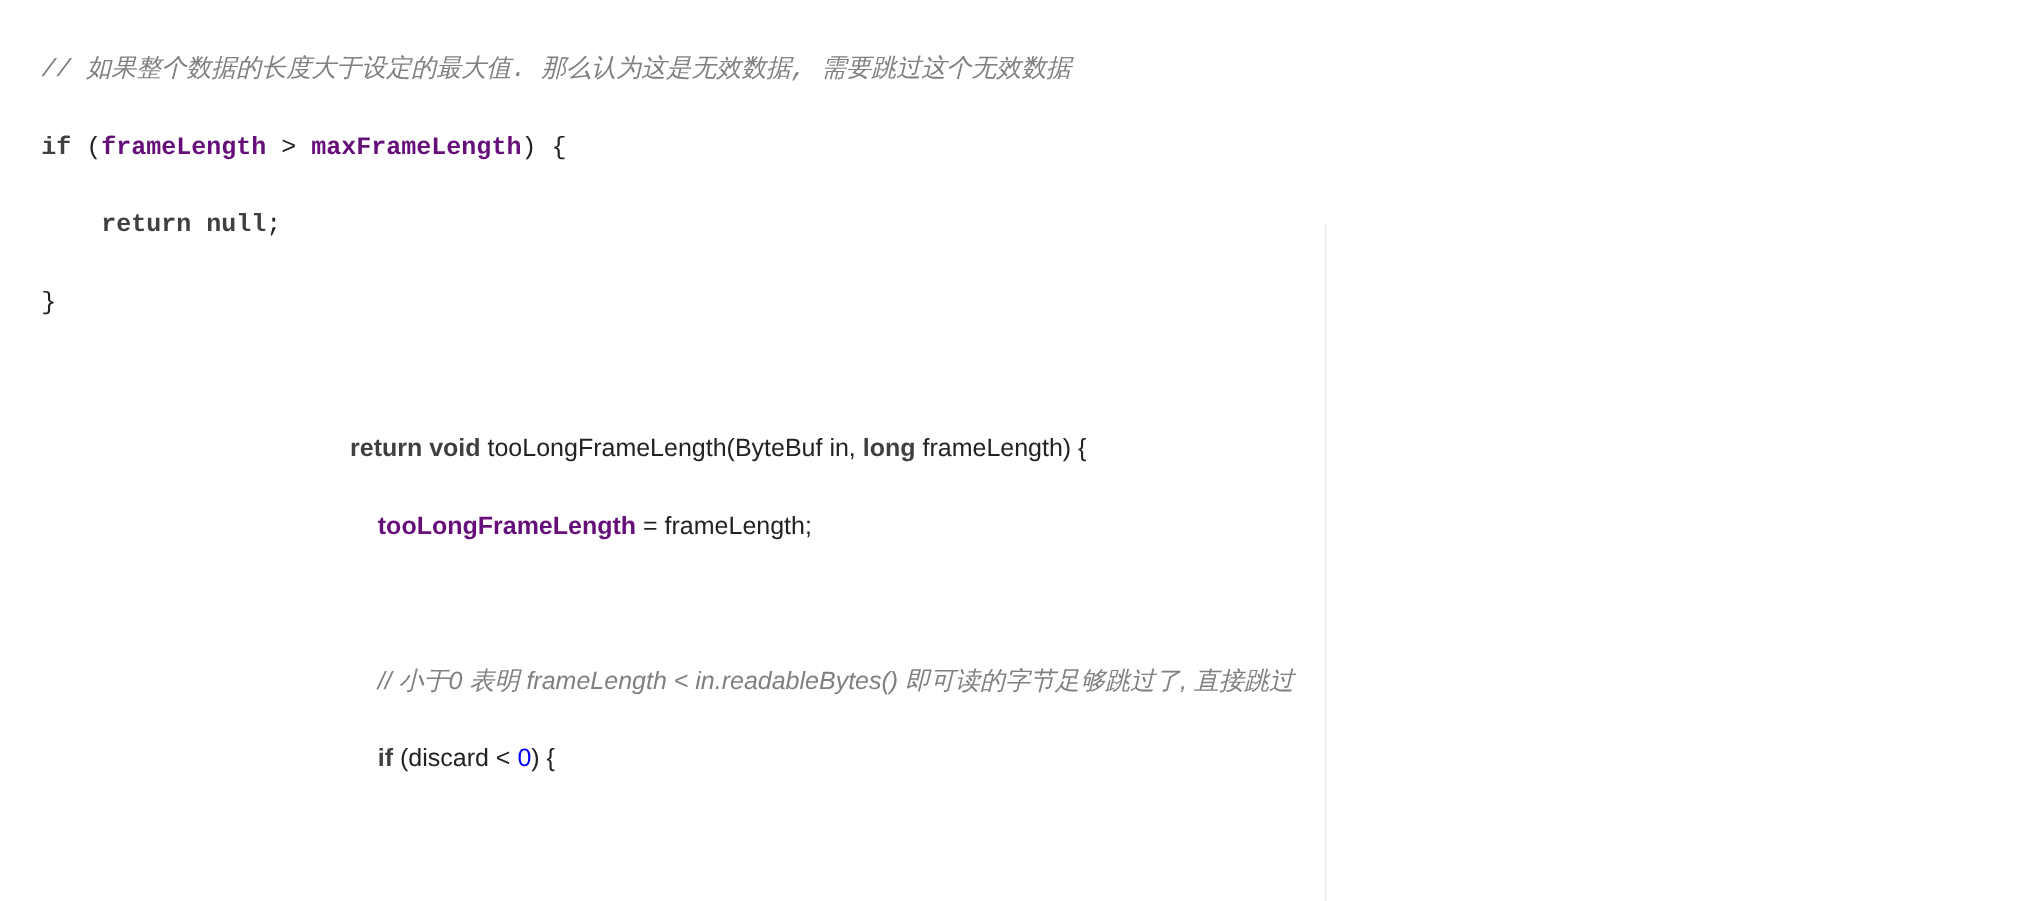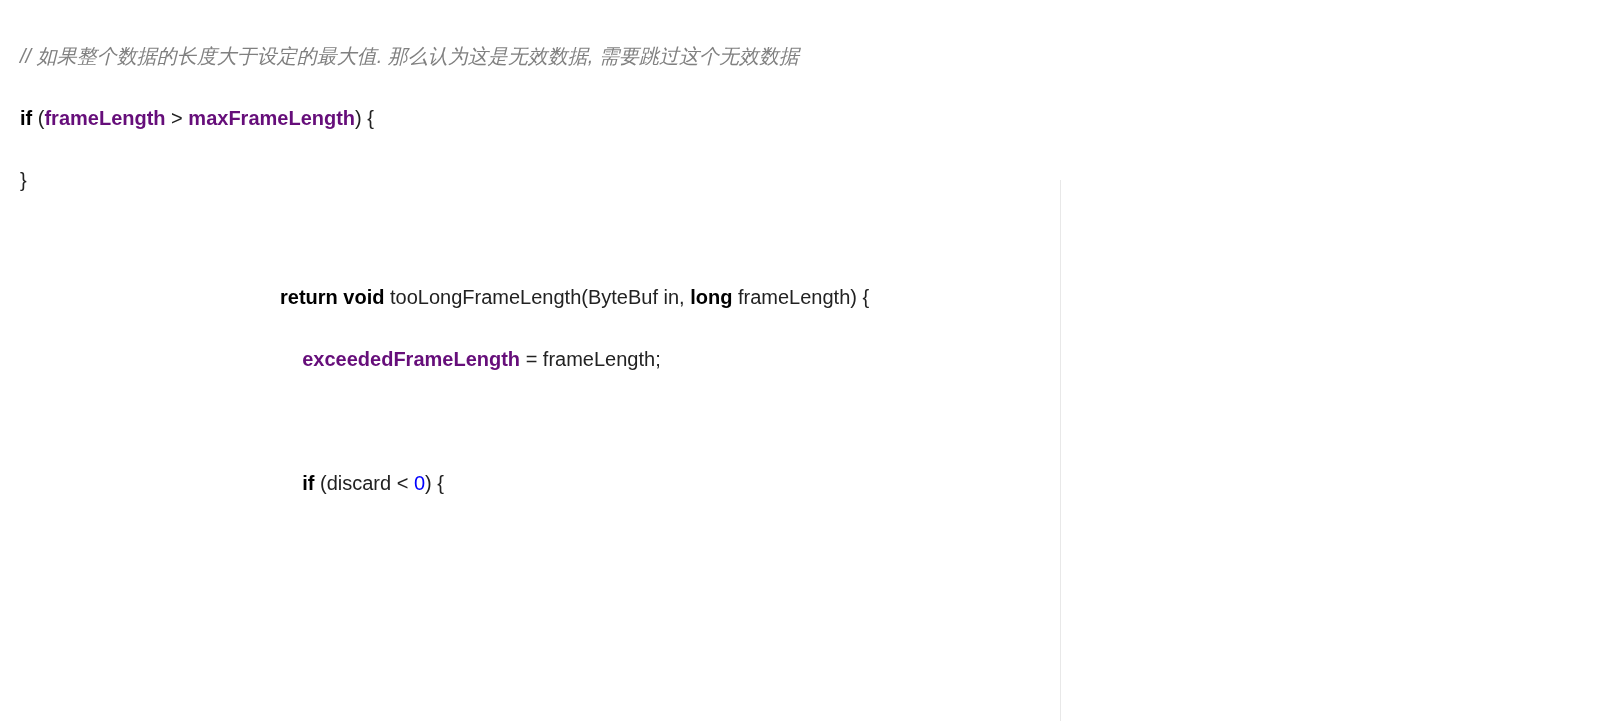--- a/index.html
+++ b/index.html
@@ -19,39 +19,40 @@
     }
     .code-block {
       white-space: pre;
       position: relative;
     }
     .comment {
       color: #808080;
       font-style: italic;
     }
     .keyword {
-      color: #000000;
+      color: #404040;
       font-weight: bold;
     }
     .field {
       color: #660E7A;
       font-weight: bold;
     }
     .num {
       color: #0000FF;
     }
     .norm {
       color: #222222;
     }
     .underline {
       text-decoration: underline;
       text-decoration-color: #999;
     }
     .block1 {
-      margin-left: 0px;
+      margin-left: 13px;
+      font-family: Liberation Mono, monospace;
     }
     .block2 {
       margin-left: 260px;
       margin-top: 24px;
     }
     .line {
       display: block;
     }
     .ruler {
       position: absolute;
@@ -63,27 +64,29 @@
     }
   </style>
 </head>
 <body>
 
 <div class="ruler"></div>
 
 <div class="code-block block1">
 <span class="line"><span class="comment">// 如果整个数据的长度大于设定的最大值. 那么认为这是无效数据, 需要跳过这个无效数据</span></span>
 <span class="line"><span class="keyword">if</span><span class="norm"> (</span><span class="field">frameLength</span><span class="norm"> &gt; </span><span class="field">maxFrameLength</span><span class="norm">) {</span></span>
+<span class="line"><span class="keyword">    return null</span><span class="norm">;</span></span>
 <span class="line"><span class="norm">}</span></span>
 </div>
 
 <div class="code-block block2">
 <span class="line"><span class="keyword">return void</span><span class="norm"> tooLongFrameLength(ByteBuf in, </span><span class="keyword">long</span><span class="norm"> frameLength) {</span></span>
-<span class="line"><span class="field">    exceededFrameLength</span><span class="norm"> = frameLength;</span></span>
+<span class="line"><span class="field">    tooLongFrameLength</span><span class="norm"> = frameLength;</span></span>
 <span class="line"><span class="norm"> </span></span>
+<span class="line"><span class="comment">    // 小于0 表明 frameLength &lt; in.readableBytes() 即可读的字节足够跳过了, 直接跳过</span></span>
 <span class="line"><span class="keyword">    if</span><span class="norm"> (discard &lt; </span><span class="num">0</span><span class="norm">) {</span></span>
 
 
 
 
 
 
 
 
 

